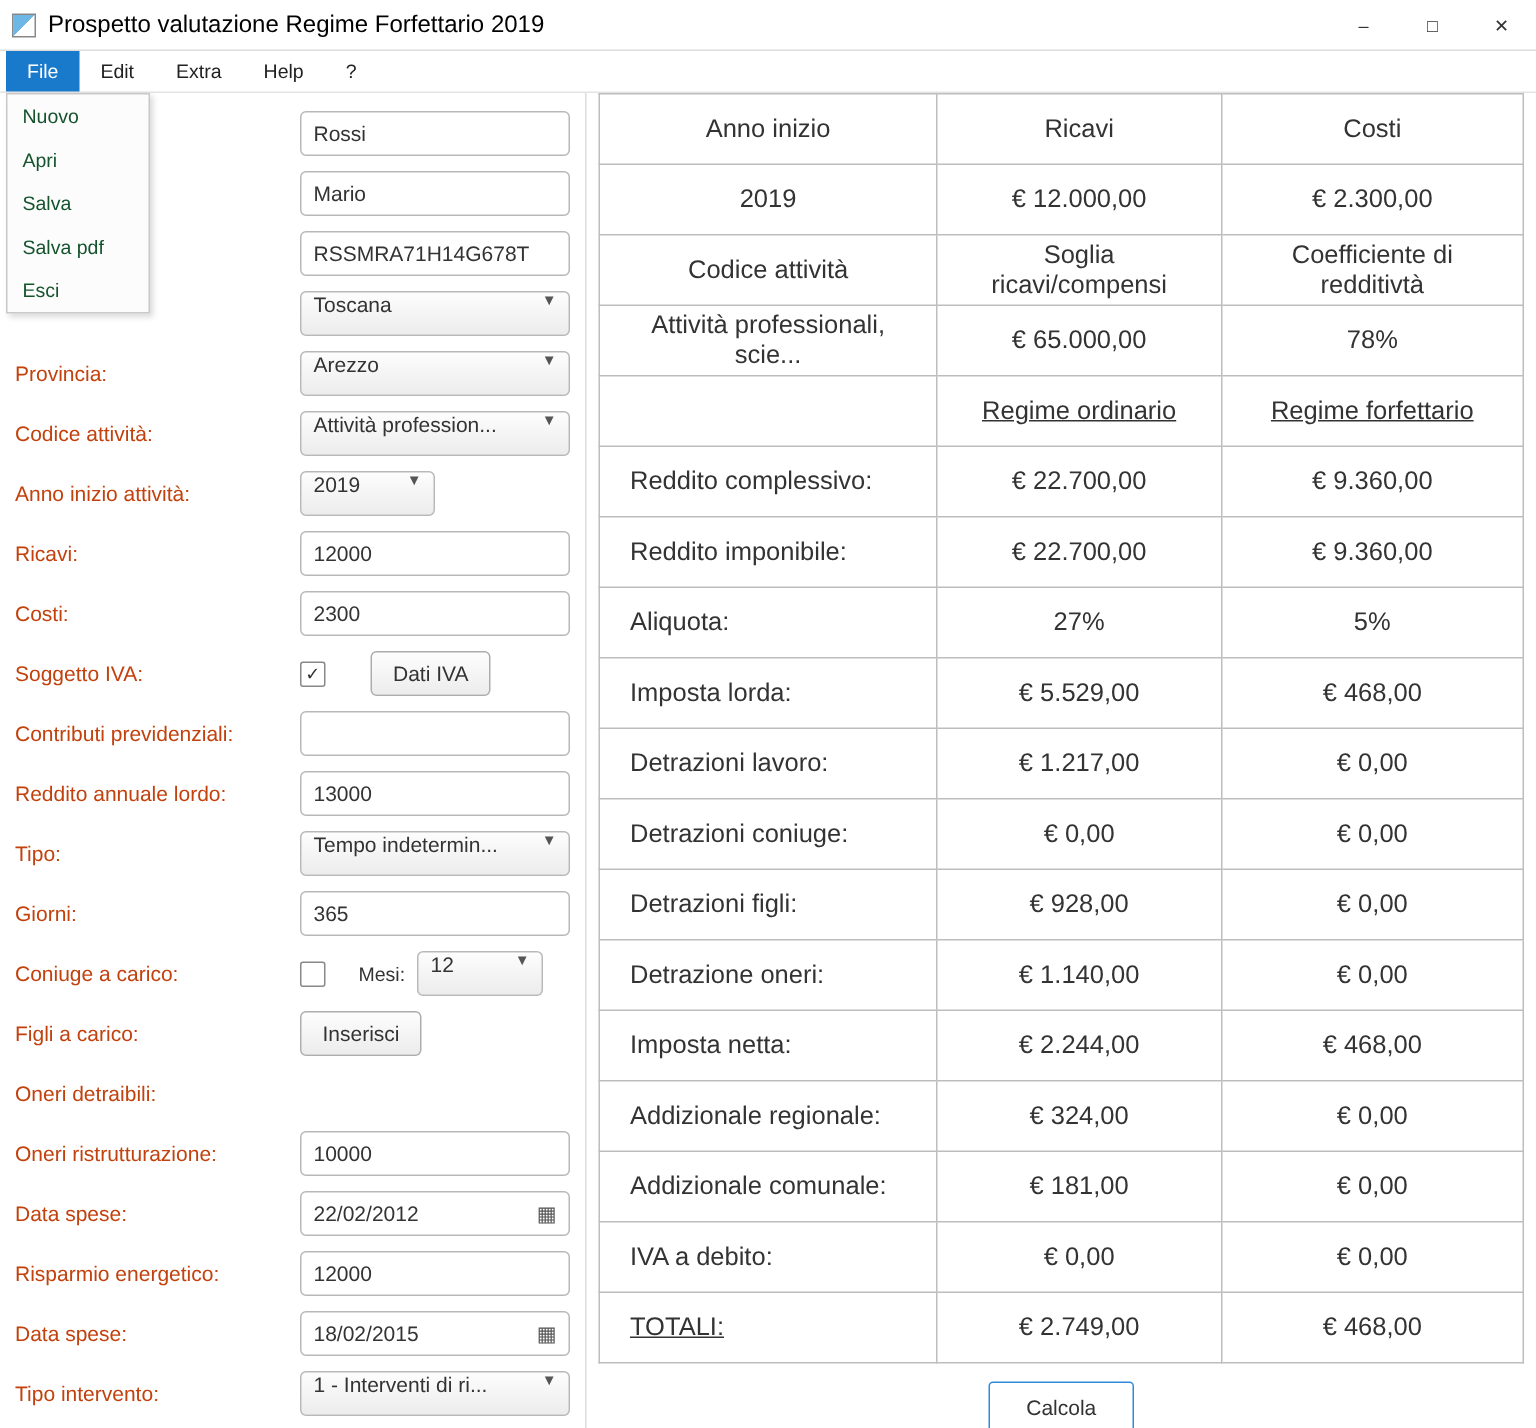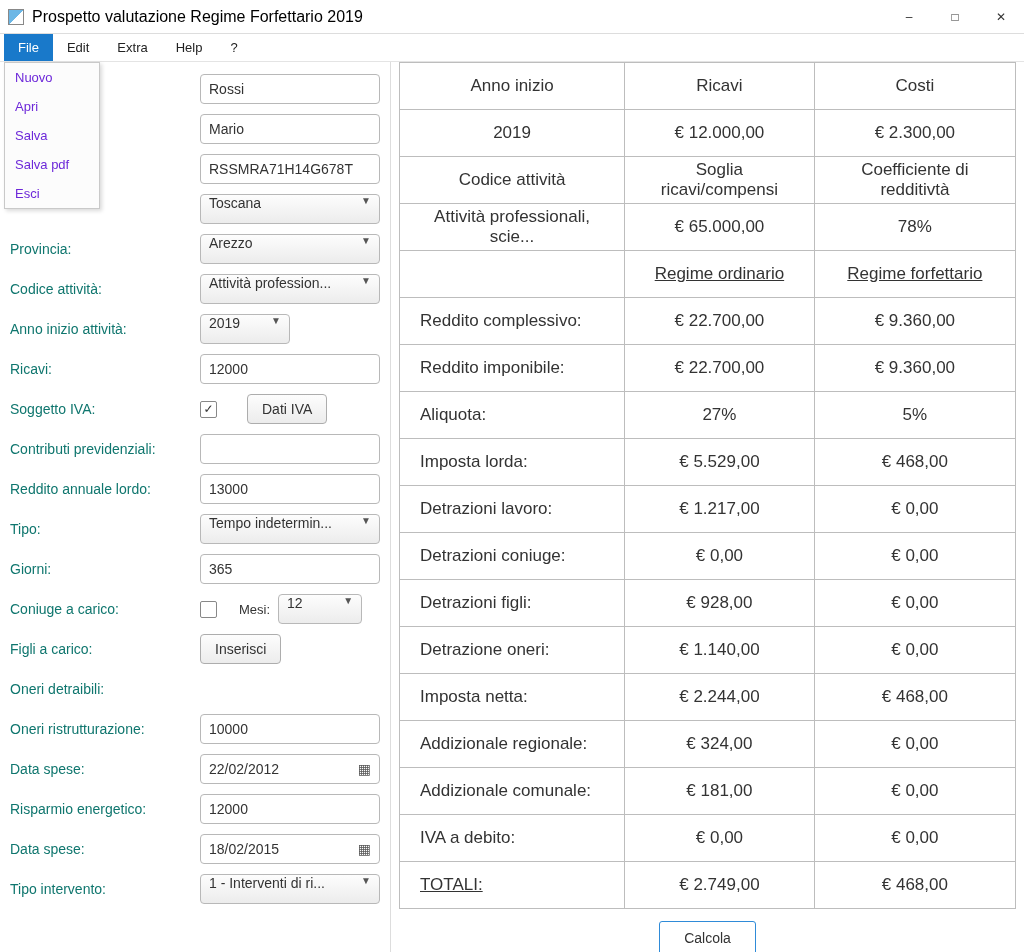--- a/index.html
+++ b/index.html
@@ -61,21 +61,21 @@
     top:28px; left:4px;
     width:96px;
     background:#fcfcfc;
     border:1px solid #c9c9c9;
     box-shadow: 2px 2px 4px rgba(0,0,0,0.15);
     z-index:50;
   }
   .dropdown .ditem {
     padding:7px 10px;
     font-size:13px;
-    color:#6d28d9;
+    color:#14532d;
   }
 
   
   .content {
     display:flex;
     height: calc(100% - 62px);
   }
   .form-pane {
     width: 390px;
     flex:0 0 390px;
@@ -92,21 +92,21 @@
   .frow {
     display:flex;
     align-items:center;
     margin-bottom: 10px;
     min-height: 30px;
   }
   .flabel {
     width: 190px;
     flex:0 0 190px;
     font-size:14px;
-    color:#0f766e;
+    color:#c2410c;
   }
   .fcontrol { flex:1; display:flex; align-items:center; gap:8px; }
   input.txt, .combo, .datebox {
     height:30px;
     border:1px solid #b8b8b8;
     border-radius:4px;
     background:#fff;
     padding:0 8px;
     font-size:14px;
     color:#333;
@@ -261,20 +261,26 @@
         </div>
       </div>
     </div>
     <div class="frow">
       <div class="flabel">Ricavi:</div>
       <div class="fcontrol">
           <input class="txt" value="12000" style="">
         </div>
     </div>
     <div class="frow">
+      <div class="flabel">Costi:</div>
+      <div class="fcontrol">
+          <input class="txt" value="2300" style="">
+        </div>
+    </div>
+    <div class="frow">
       <div class="flabel">Soggetto IVA:</div>
       <div class="fcontrol">
         <span class="chk">✓</span>
         <span style="width:14px"></span>
         <span class="btn">Dati IVA</span>
       </div>
     </div>
     <div class="frow">
       <div class="flabel">Contributi previdenziali:</div>
       <div class="fcontrol">

